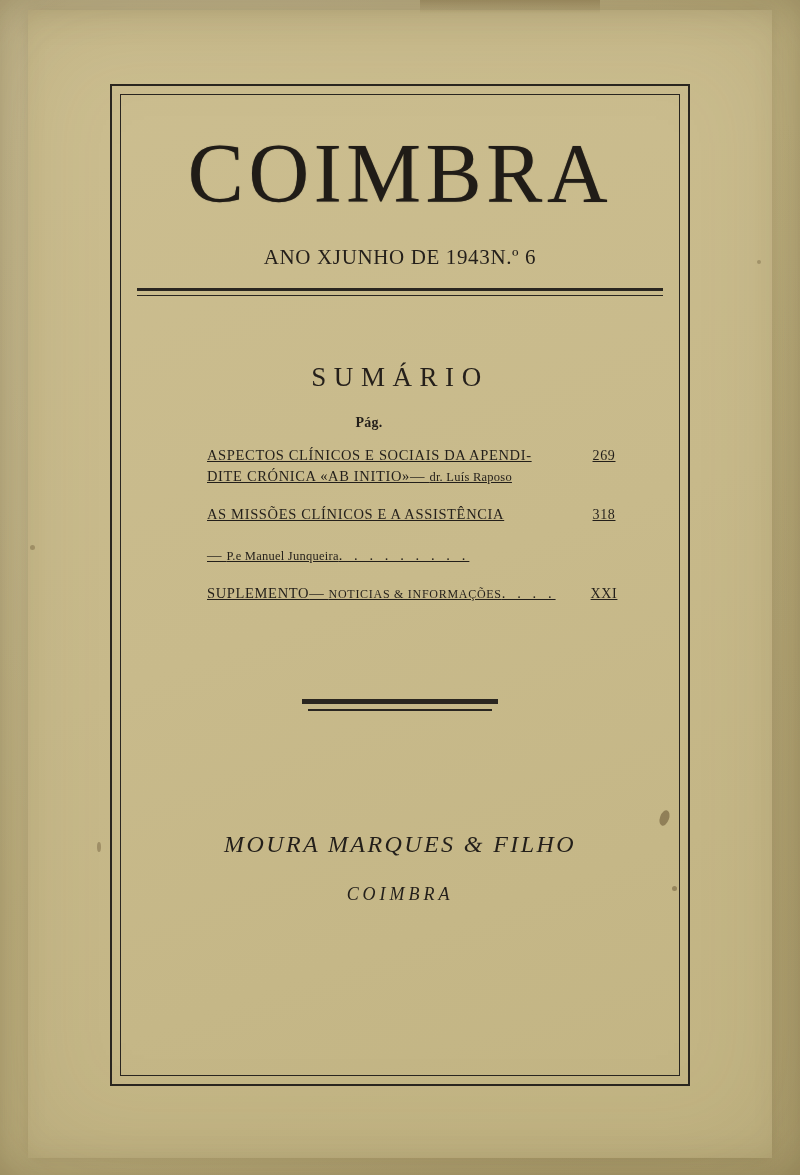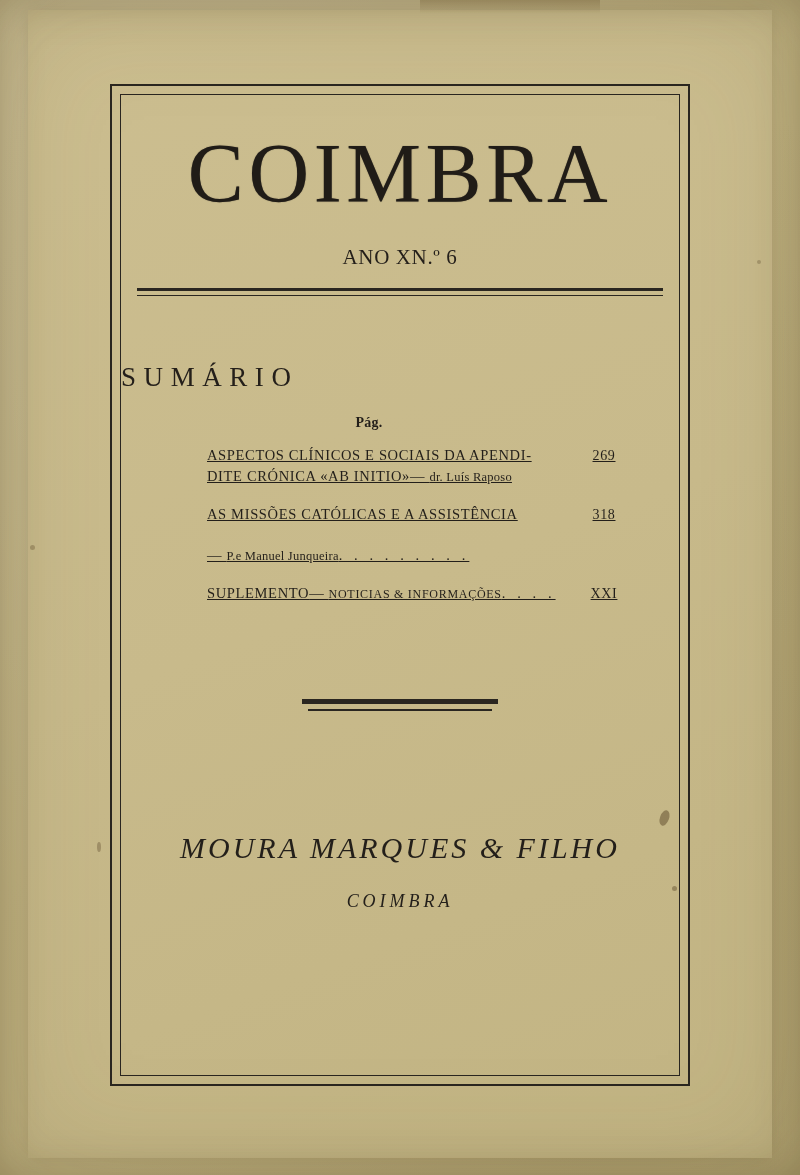--- a/index.html
+++ b/index.html
@@ -116,21 +116,21 @@
     background: #2a2620;
     margin-bottom: 4px;
   }
   .rule-thin {
     height: 1px;
     background: #2a2620;
   }
 
   
   .sumario-title {
-    text-align: left;
+    text-align: center;
     font-size: 27px;
     letter-spacing: 0.28em;
     margin-top: 66px;
     color: #241f1a;
   }
 
   .pag-label {
     text-align: center;
     margin: 22px 62px 0 0;
     font-size: 14px;
@@ -186,21 +186,21 @@
     background: #2a2620;
     width: 184px;
     margin-left: 6px;
   }
 
   
   .publisher {
     text-align: center;
     margin-top: 120px;
     font-style: italic;
-    font-size: 30px;
+    font-size: 24px;
     letter-spacing: 0.10em;
     color: #231f1a;
   }
   .publisher-city {
     text-align: center;
     margin-top: 26px;
     font-style: italic;
     font-size: 18px;
     letter-spacing: 0.22em;
     color: #231f1a;
@@ -235,20 +235,21 @@
   <div class="frame-outer">
     <div class="frame-inner">
       <div class="content">
 
         <div class="masthead">
           <div class="title-line1">COIMBRA</div>
         </div>
 
         <div class="issue-line">
           <span>ANO X</span>
+          <span>JUNHO DE 1943</span>
           <span>N.º 6</span>
         </div>
 
         <div class="rule-group">
           <div class="rule-thick"></div>
           <div class="rule-thin"></div>
         </div>
 
         <div class="sumario-title">SUMÁRIO</div>
 
@@ -259,21 +260,21 @@
           <div class="toc-entry">
             <div class="toc-text">
               <span>ASPECTOS CLÍNICOS E SOCIAIS DA APENDI-</span><br>
               <span>DITE CRÓNICA «AB INITIO»</span><span>— </span><span class="author">dr. Luís Raposo</span>
             </div>
             <div class="toc-page">269</div>
           </div>
 
           <div class="toc-entry">
             <div class="toc-text">
-              <span>AS MISSÕES CATÓLICAS E A ASSISTÊNCIA</span><br>
+              <span>AS MISSÕES CLÍNICOS E A ASSISTÊNCIA</span><br>
               <br>
               <span>— </span><span class="author">P.e Manuel Junqueira</span><span class="dots">. . . . . . . . .</span>
             </div>
             <div class="toc-page">318</div>
           </div>
 
           <div class="toc-entry">
             <div class="toc-text">
               <span>SUPLEMENTO</span><span>— </span><span class="small-caps">NOTICIAS &amp; INFORMAÇÕES</span><span class="dots">. . . .</span>
             </div>

